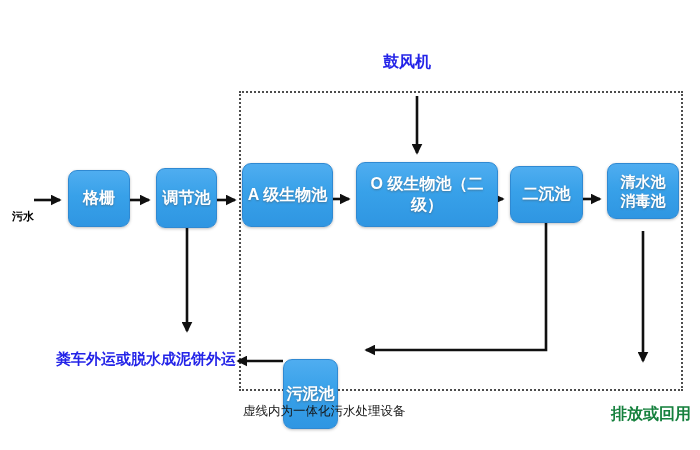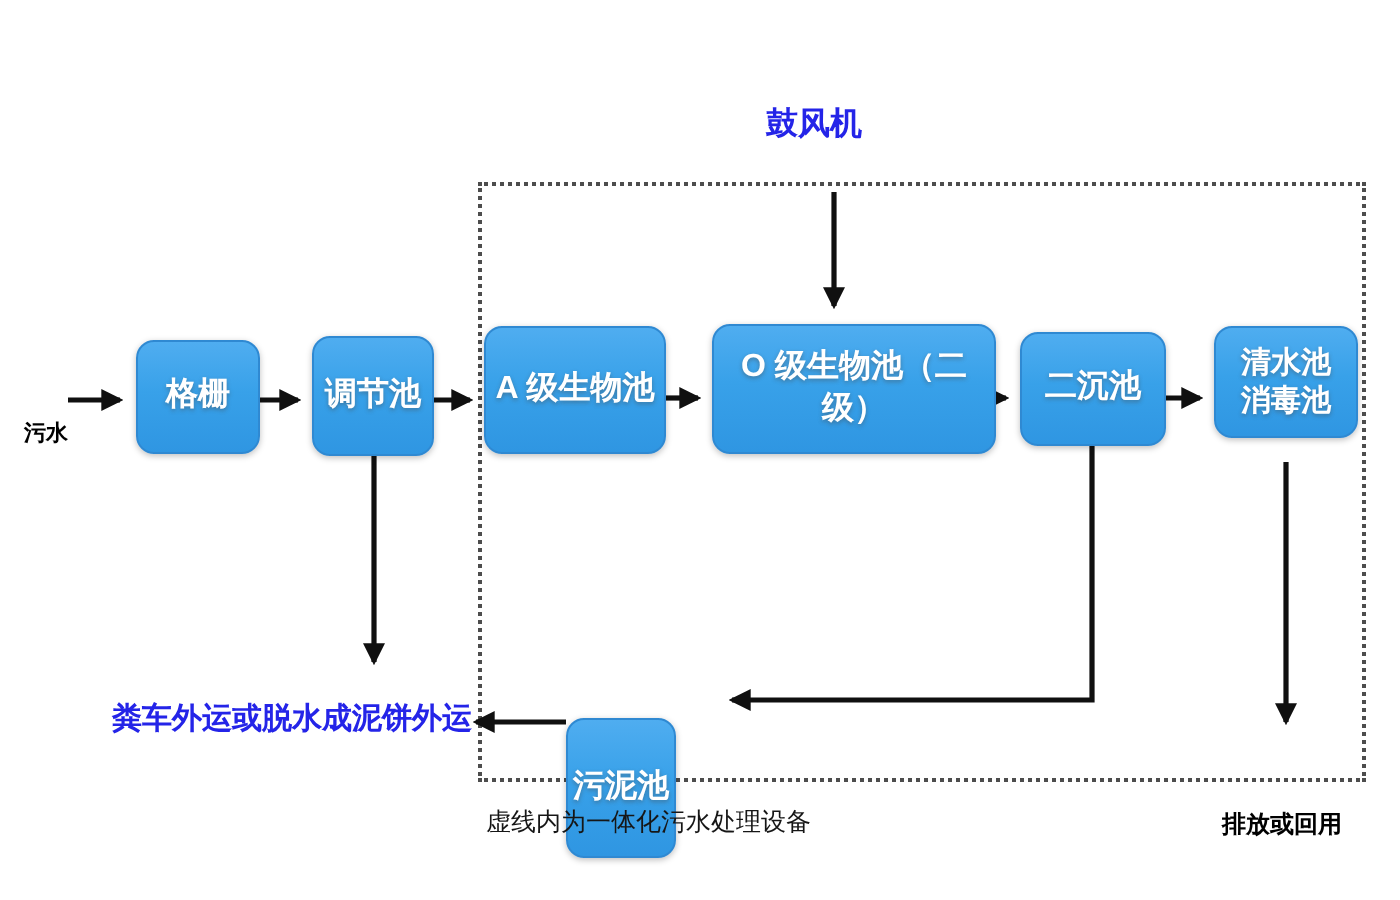--- a/index.html
+++ b/index.html
@@ -37,21 +37,21 @@
   .node-sed{left:510px;top:166px;width:73px;height:57px;}
   .node-clean{left:607px;top:163px;width:72px;height:56px;font-size:15px;}
   .node-sludge{left:283px;top:315px;width:55px;height:70px;margin-top:44px;}
 
   
   .lbl{position:absolute;z-index:4;white-space:nowrap;}
   .lbl-input{left:12px;top:189px;font-size:11px;font-weight:bold;color:#000000;margin-top:20px;}
   .lbl-blower{left:383px;top:52px;font-size:16px;font-weight:bold;color:#2424e8;}
   .lbl-sludge-out{left:56px;top:350px;font-size:15px;font-weight:bold;color:#2424e8;}
   .lbl-caption{left:243px;top:403px;font-size:12.5px;font-weight:500;color:#161616;}
-  .lbl-discharge{left:611px;top:404px;font-size:12px;font-weight:bold;color:#000000;}
+  .lbl-discharge{left:611px;top:404px;font-size:16px;font-weight:bold;color:#15803d;}
 </style>
 </head>
 <body>
 
 <div class="stage">
 
   <div class="dashed-box"></div>
 
   <svg class="connectors" width="700" height="450" viewBox="0 0 700 450">
     <defs>

